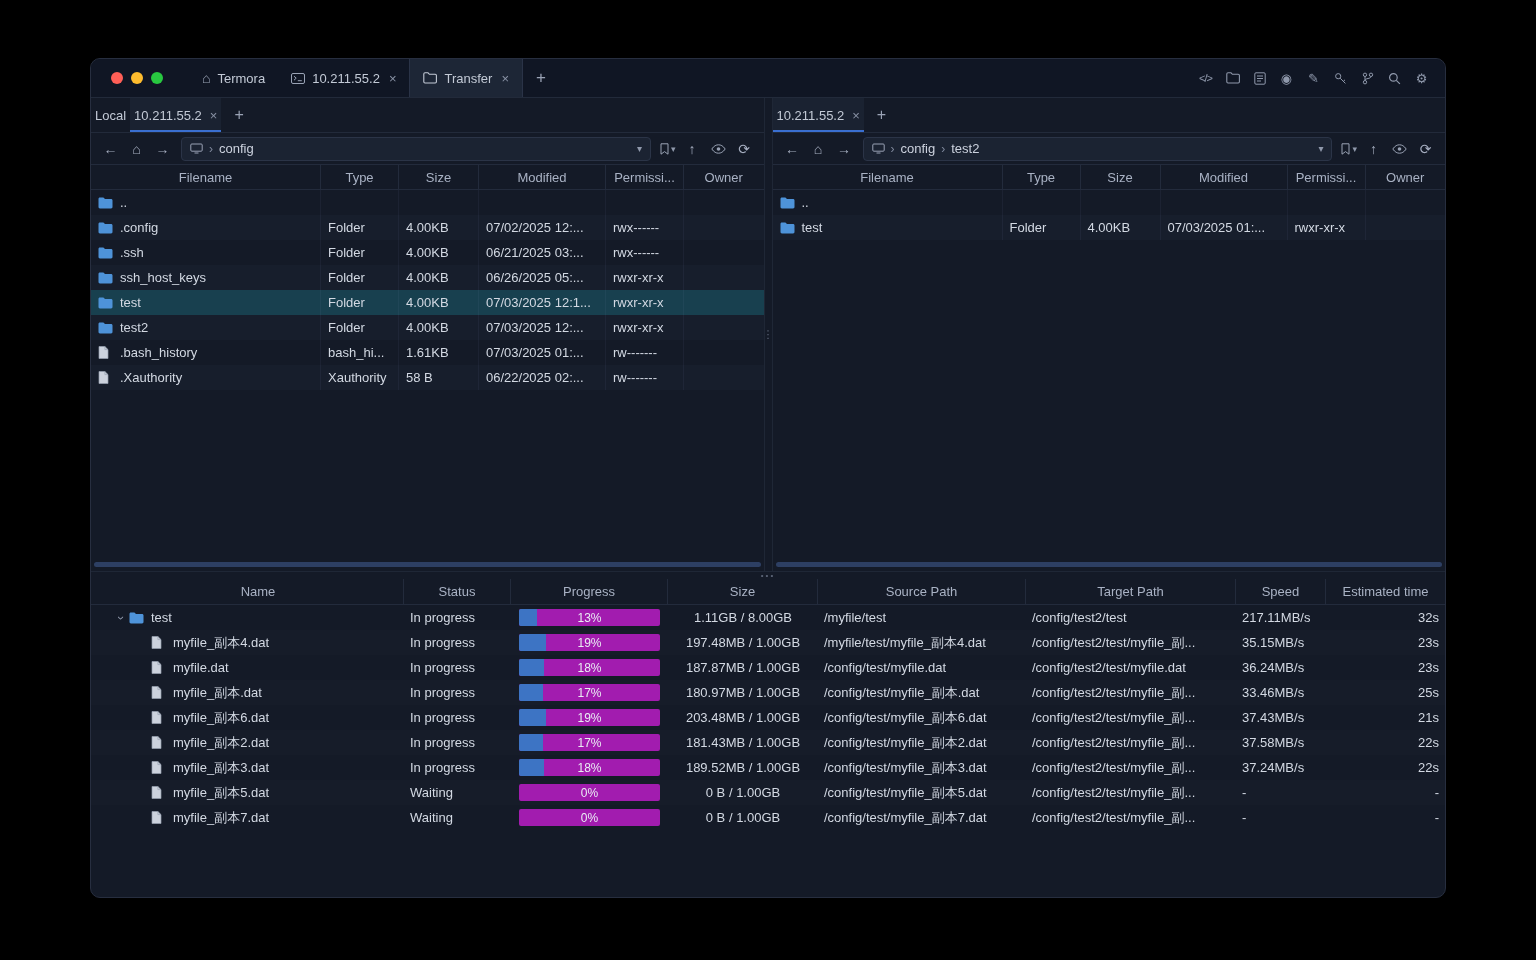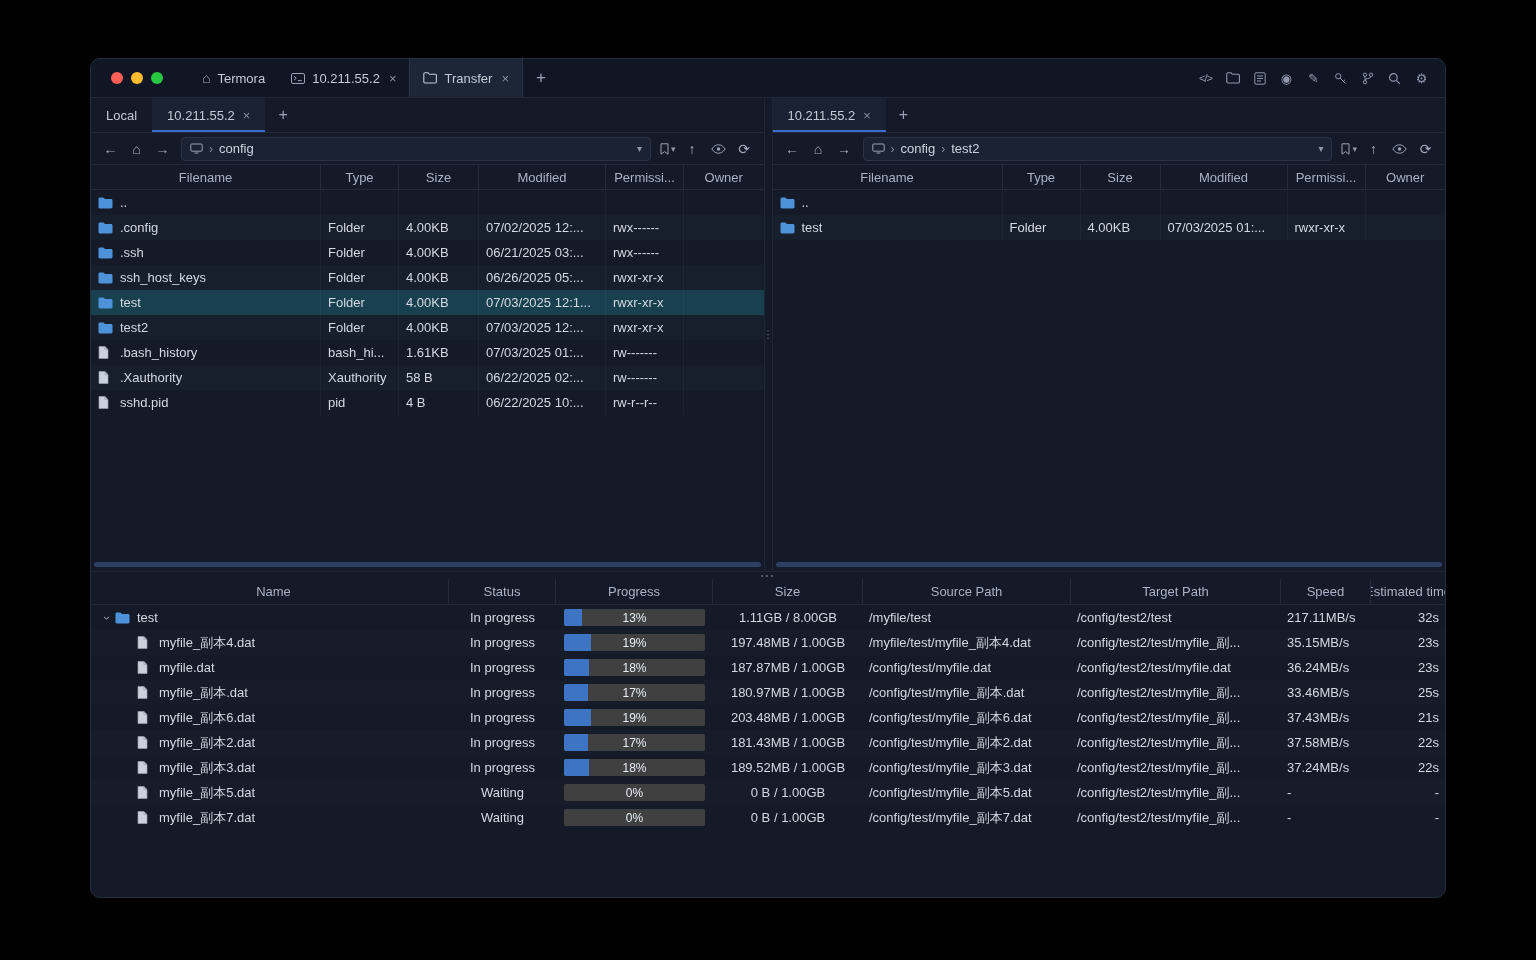--- a/index.html
+++ b/index.html
@@ -26,21 +26,21 @@
     color:#8f98ab;font-size:13px;border-radius:4px}
   .tb-icon.small{font-size:11px;letter-spacing:-1px}
   
   .main{flex:1;display:flex;flex-direction:column;min-height:0}
   .panes{flex:1;display:flex;min-height:0}
   .pane{flex:1;display:flex;flex-direction:column;min-width:0}
   .vdivider{width:9px;flex:0 0 auto;display:flex;align-items:center;justify-content:center;
     color:#5d6translate678;color:#5d6678;font-size:11px;border-left:1px solid #1f2736;border-right:1px solid #1f2736}
   
   .pane-tabs{height:35px;display:flex;align-items:stretch;border-bottom:1px solid #222a3a;flex:0 0 auto}
-  .ptab{display:flex;align-items:center;gap:6px;padding:0 15px;font-size:13px;color:#c3cad6;position:relative}
+  .ptab{display:flex;align-items:center;gap:6px;padding:0 4px;font-size:13px;color:#c3cad6;position:relative}
   .ptab.active{background:#1a2231}
   .ptab.active::after{content:"";position:absolute;left:0;right:0;bottom:0;height:2px;background:#3a6fd0}
   .ptab-plus{display:flex;align-items:center;padding:0 13px;color:#9aa3b5;font-size:16px}
   
   .pane-toolbar{height:31px;display:flex;align-items:center;gap:1px;padding:0 7px;flex:0 0 auto}
   .nav-btn{width:25px;height:24px;display:flex;align-items:center;justify-content:center;
     color:#a6aec0;font-size:14px;border-radius:4px;flex:0 0 auto}
   .breadcrumb{flex:1;height:24px;background:#1b2332;border:1px solid #2b3447;border-radius:4px;
     display:flex;align-items:center;padding:0 8px;gap:6px;font-size:13px;color:#ccd2de;margin:0 5px;min-width:0}
   .breadcrumb .bc-path{display:flex;align-items:center;gap:6px;min-width:0}
@@ -70,32 +70,32 @@
     color:#5d6678;font-size:8px;letter-spacing:2px;border-top:1px solid #1f2736}
   
   .transfer{height:318px;flex:0 0 auto;display:flex;flex-direction:column;font-size:13px}
   .theader{display:flex;height:26px;border-bottom:1px solid #232b3c;color:#a9b2c4;flex:0 0 auto}
   .th{display:flex;align-items:center;justify-content:center;border-right:1px solid #232b3c;overflow:hidden;white-space:nowrap}
   .th:last-child{border-right:none}
   .tbody{flex:1;overflow:hidden}
   .trow{display:flex;height:25px;align-items:center;color:#d3d9e3}
   .trow:nth-child(even){background:#161c29}
   .tc{overflow:hidden;white-space:nowrap;text-overflow:ellipsis;padding:0 6px}
-  .t-name{width:358px;display:flex;align-items:center;padding-left:8px}
-  .t-status{width:107px;text-align:center}
+  .t-name{width:313px;display:flex;align-items:center;padding-left:22px}
+  .t-status{width:107px;}
   .t-prog{width:157px;padding:0 8px}
   .t-size{width:150px;text-align:center}
   .t-src{width:208px}
   .t-dst{width:210px}
   .t-speed{width:90px;text-align:left}
   .t-eta{flex:1;text-align:right}
   .expander{display:inline-block;width:16px;text-align:center;color:#8f98ab;font-size:12px;
     transform:rotate(90deg);flex:0 0 auto}
   .indent{display:inline-block;width:38px;flex:0 0 auto}
-  .pbar{height:17px;background:#404040;border-radius:2px;position:relative;overflow:hidden}
+  .pbar{height:17px;background:#a21caf;border-radius:2px;position:relative;overflow:hidden}
   .pfill{position:absolute;left:0;top:0;bottom:0;background:#3d74c4}
   .plabel{position:absolute;inset:0;display:flex;align-items:center;justify-content:center;
     color:#e9edf4;font-size:12px}
   svg{display:block}
 </style>
 </head>
 <body>
 
 <div class="window">
 
@@ -346,36 +346,20 @@
                     </svg>
                   </span>
                   <span class="fname">.Xauthority</span>
                 </div>
                 <div class="fc col-type">Xauthority</div>
                 <div class="fc col-size">58 B</div>
                 <div class="fc col-mod">06/22/2025 02:...</div>
                 <div class="fc col-perm">rw-------</div>
                 <div class="fc col-owner"></div>
               </div>
-              <div class="frow">
-                <div class="fc col-name">
-                  <span class="ficon">
-                    <svg width="11" height="13" viewBox="0 0 11 13">
-                      <path d="M1 .5h5.9L10 3.6v8.9H1z" fill="#ccd2dd" stroke="#97a0b0" stroke-width=".7"></path>
-                      <path d="M6.9.5v3.1H10" fill="none" stroke="#97a0b0" stroke-width=".7"></path>
-                    </svg>
-                  </span>
-                  <span class="fname">sshd.pid</span>
-                </div>
-                <div class="fc col-type">pid</div>
-                <div class="fc col-size">4 B</div>
-                <div class="fc col-mod">06/22/2025 10:...</div>
-                <div class="fc col-perm">rw-r--r--</div>
-                <div class="fc col-owner"></div>
-              </div>
             </div>
         </div>
         <div class="hscroll"></div>
       </section>
 
       <div class="vdivider">⋮</div>
 
       <section class="pane">
         <div class="pane-tabs">
             <div class="ptab active">

